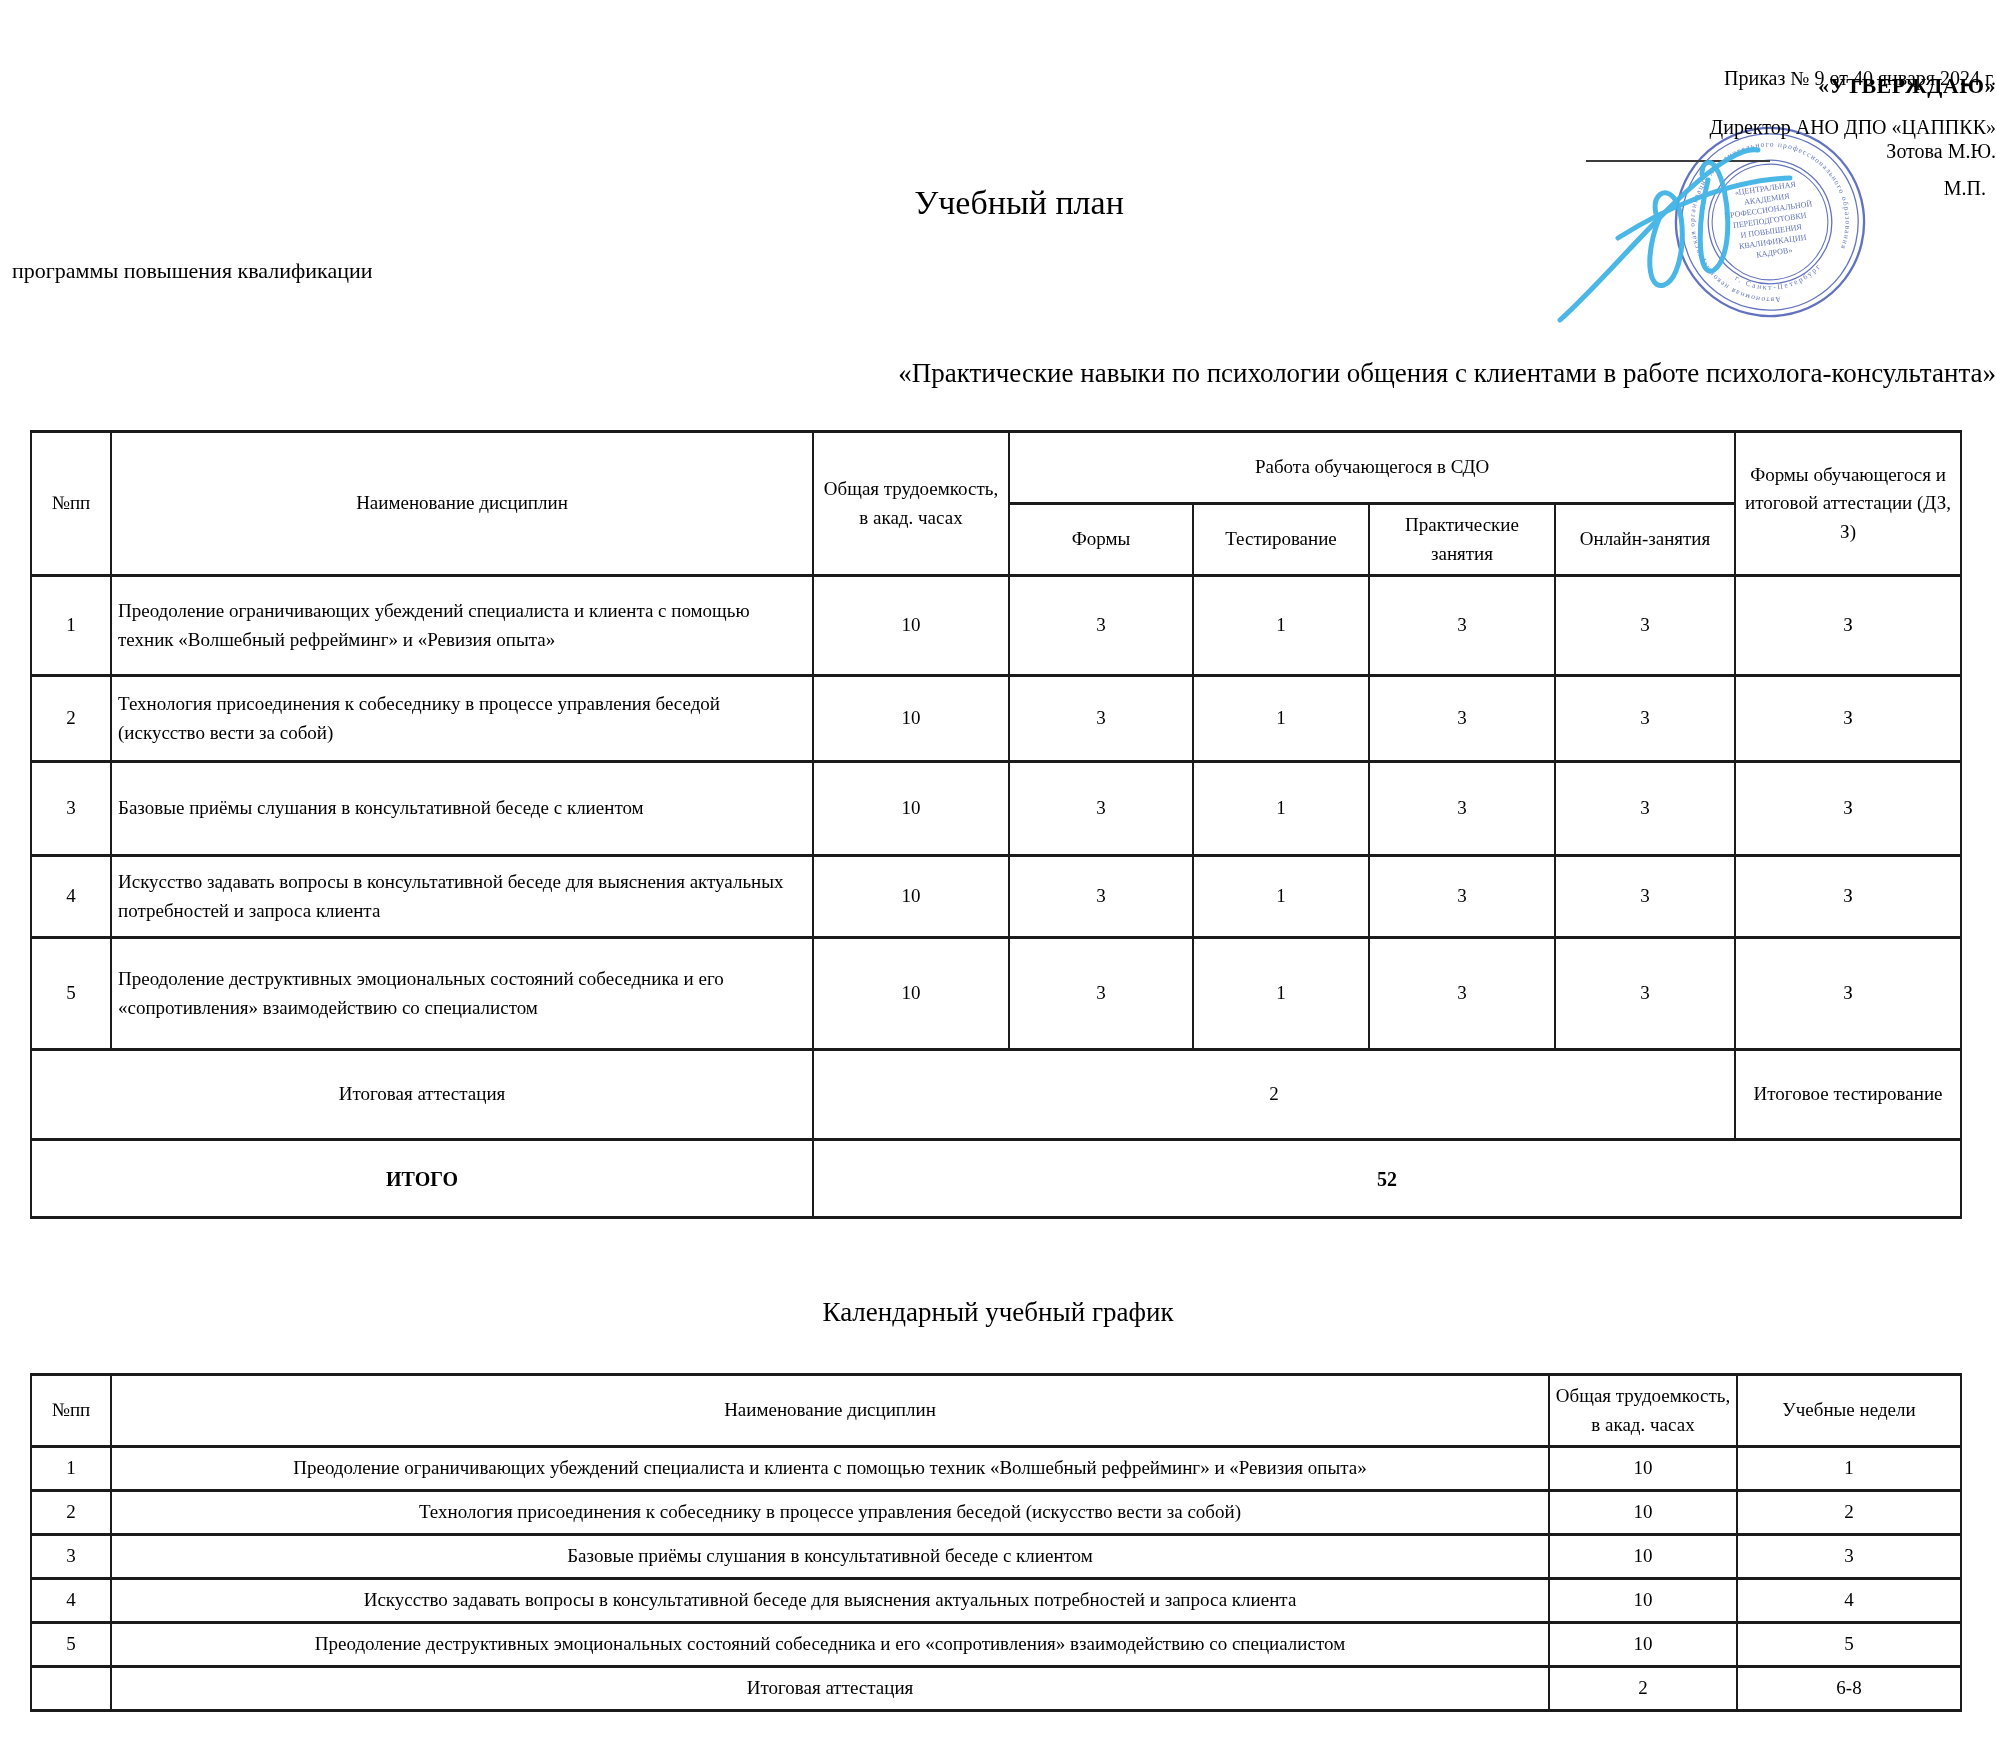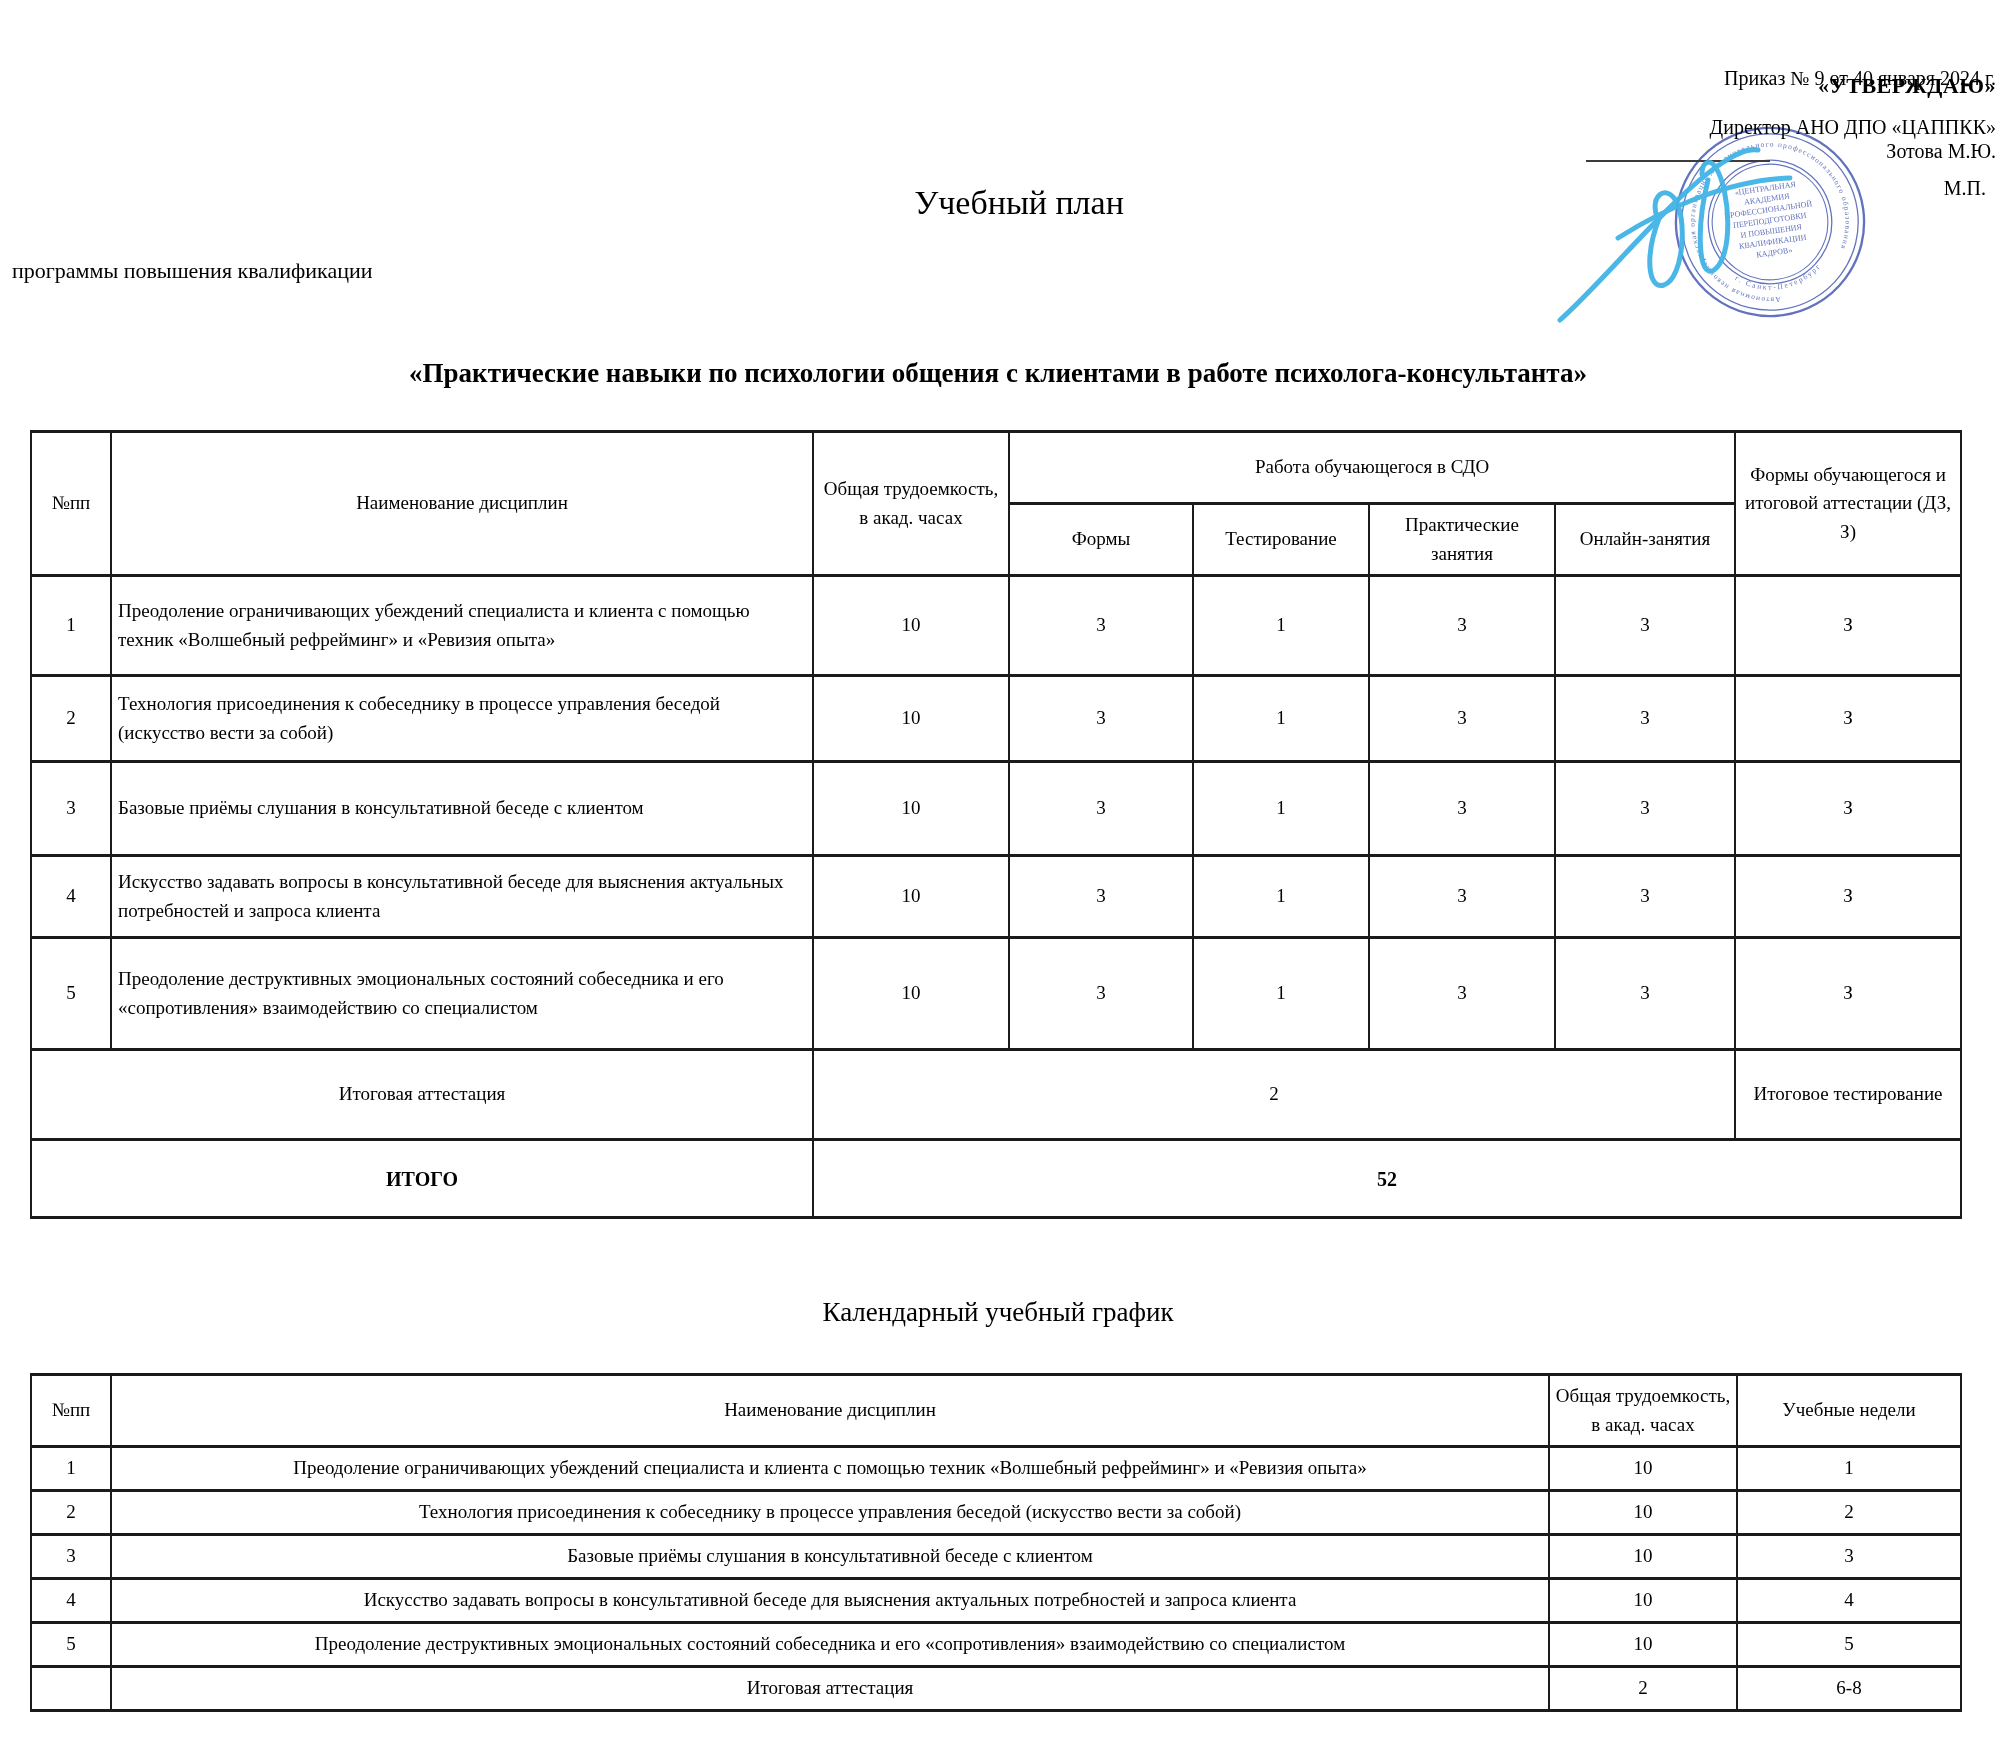--- a/index.html
+++ b/index.html
@@ -15,21 +15,21 @@
   .order-line{position:absolute;top:67px;right:0;font-size:20px;}
   .director-line{position:absolute;top:116px;right:0;font-size:20px;}
   .director-name{position:absolute;top:140px;right:0;font-size:20px;}
   .seal-abbr{position:absolute;top:177px;right:10px;font-size:20px;}
   .sig-line{position:absolute;top:160px;left:1586px;width:184px;height:2px;background:#3c3c3c;}
   .stamp-wrap{position:absolute;left:1672px;top:124px;width:196px;height:196px;opacity:.82;}
   .sig-wrap{position:absolute;left:1552px;top:118px;width:270px;height:215px;}
   
   .doc-title{position:absolute;top:184px;left:0;width:100%;text-align:center;font-size:34px;margin-left:21px;}
   .doc-subtitle{position:absolute;top:258px;left:12px;width:100%;font-size:22px;}
-  .program-heading{position:absolute;top:358px;left:0;width:100%;text-align:center;font-weight:bold;font-size:27px;}
+  .program-heading{position:absolute;top:358px;left:0;width:100%;text-align:right;font-weight:normal;font-size:27px;}
   .section-heading{position:absolute;top:1297px;left:0;width:100%;text-align:center;font-weight:normal;font-size:27px;}
   
   table{border-collapse:collapse;table-layout:fixed;}
   .tbl{position:absolute;left:30px;width:1930px;font-size:19px;}
   .tbl1{top:430px;}
   .tbl2{top:1373px;}
   .tbl td,.tbl th{
     border-left:2px solid #1b1b1b;border-right:2px solid #1b1b1b;
     border-top:3px solid #1b1b1b;border-bottom:3px solid #1b1b1b;
     text-align:center;vertical-align:middle;

